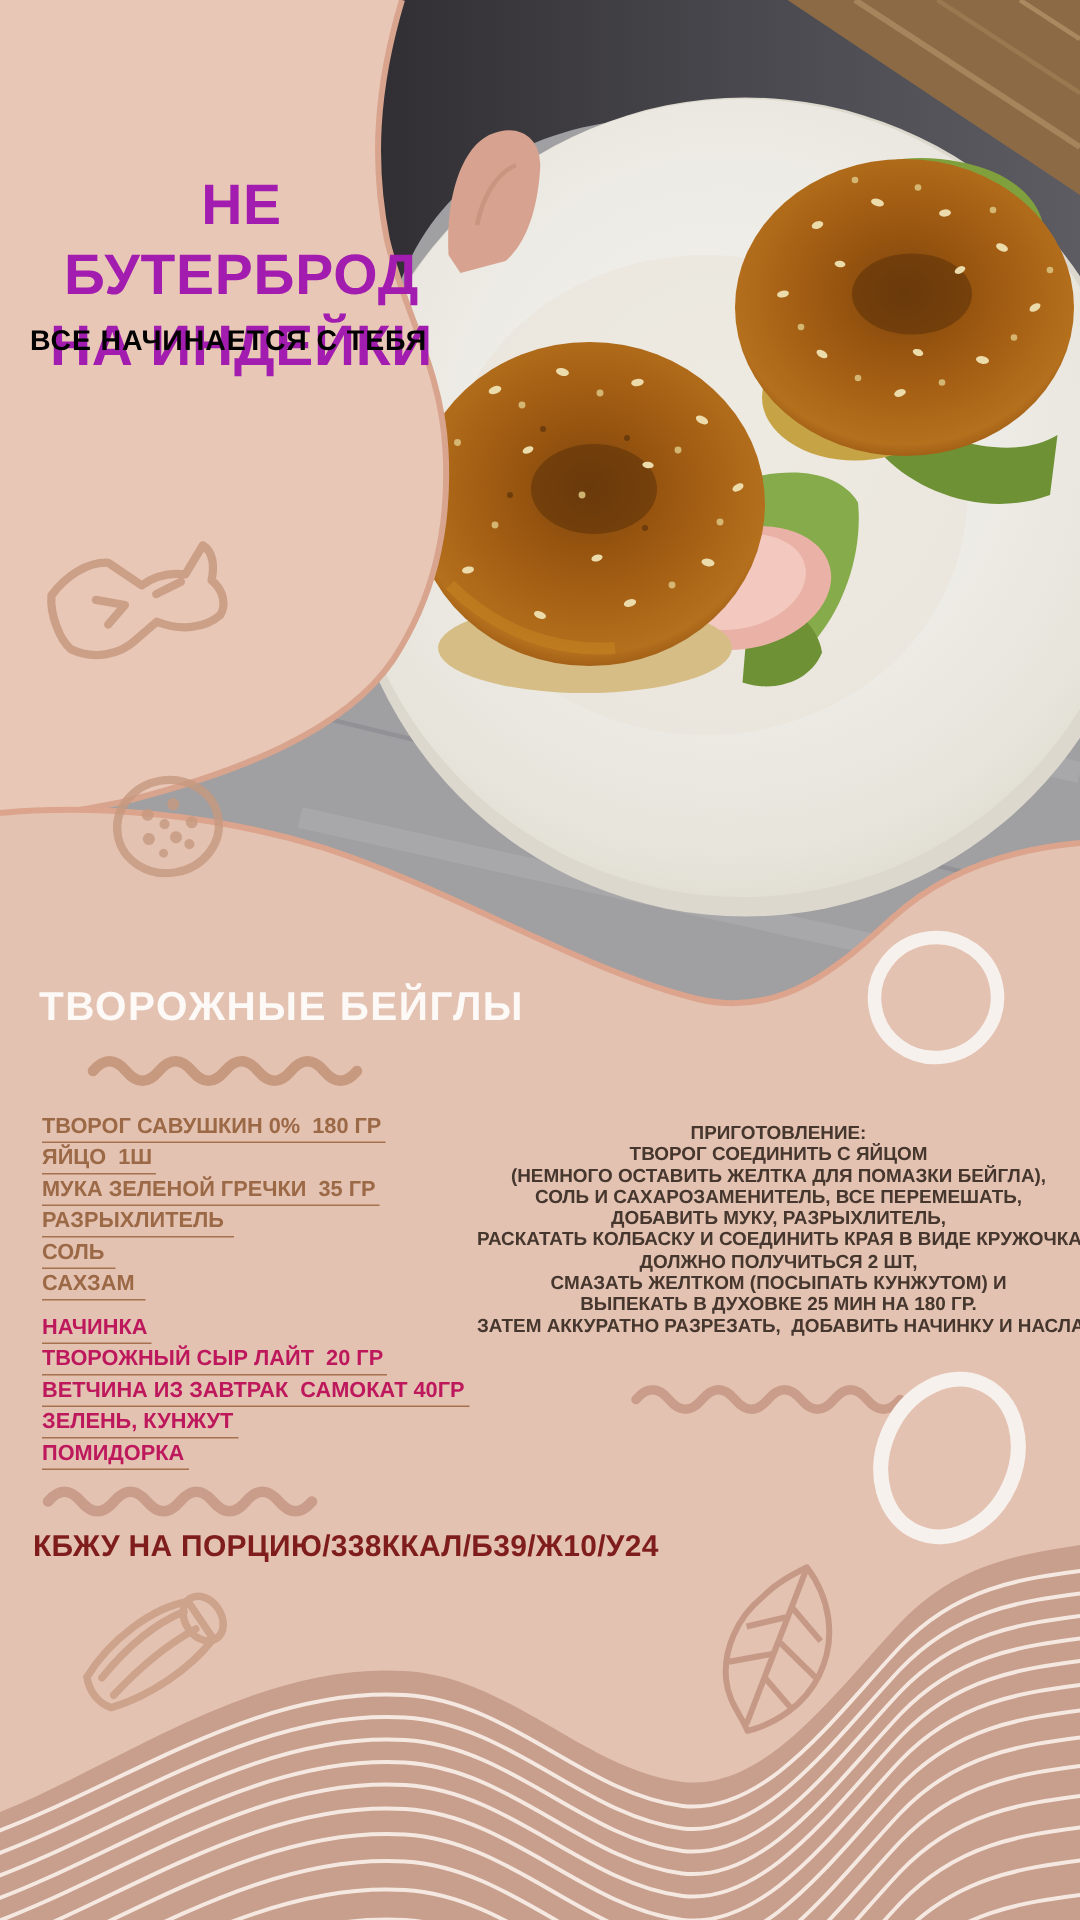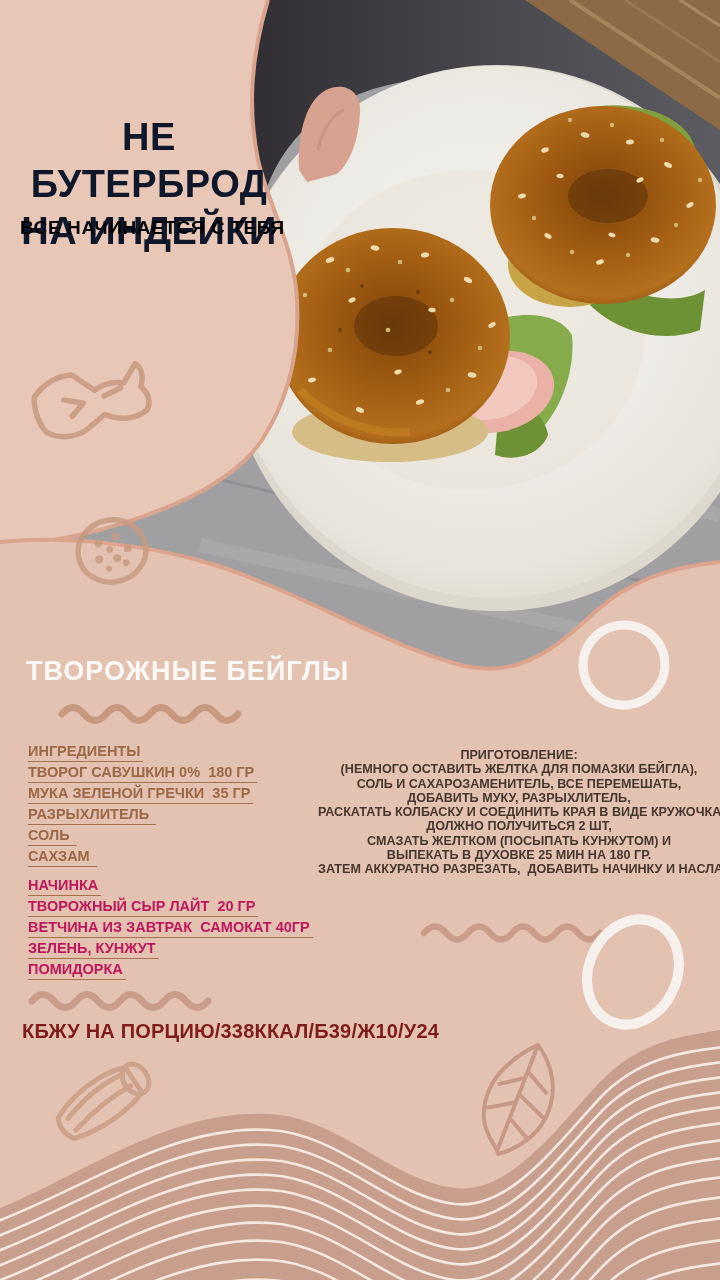--- a/index.html
+++ b/index.html
@@ -5,22 +5,22 @@
   html,body{margin:0;padding:0;background:#7a6a60;}
   .canvas{
     position:relative;width:720px;height:1280px;margin:0 auto;
     background:#e4c2b2;overflow:hidden;
     font-family:"Liberation Sans", sans-serif;
   }
   .abs{position:absolute;}
   svg{display:block;}
   
   .title{
-    left:10px;top:114px;width:278px;text-align:center;
-    font-size:38px;font-weight:bold;line-height:47px;color:#0f172a;
+    left:22px;top:114px;width:278px;text-align:center;
+    font-size:38px;font-weight:bold;line-height:47px;color:#a21caf;
     letter-spacing:.5px;
   }
   .subtitle{
     left:20px;top:217px;width:270px;
     font-size:19px;font-weight:600;color:#000000;letter-spacing:.6px;
     white-space:pre;
   }
   .recipe-name{
     left:26px;top:656px;width:320px;
     font-size:27px;font-weight:600;color:#fdf9f6;letter-spacing:1px;
@@ -268,23 +268,23 @@
     <div>НЕ БУТЕРБРОД</div>
     <div>НА ИНДЕЙКИ</div>
   </div>
 
   <div class="abs subtitle">ВСЕ НАЧИНАЕТСЯ С ТЕБЯ</div>
 
   <div class="abs recipe-name">ТВОРОЖНЫЕ БЕЙГЛЫ</div>
 
   <div class="abs ing-block">
     <div class="ing-line">
-      <span>ИНГРЕДИЕНТЫ</span></div>
-    <div class="ing-line">
       <span>ТВОРОГ САВУШКИН 0%  180 ГР</span></div>
+    <div class="ing-line">
+      <span>ЯЙЦО  1Ш</span></div>
     <div class="ing-line">
       <span>МУКА ЗЕЛЕНОЙ ГРЕЧКИ  35 ГР</span></div>
     <div class="ing-line">
       <span>РАЗРЫХЛИТЕЛЬ </span></div>
     <div class="ing-line">
       <span>СОЛЬ </span></div>
     <div class="ing-line">
       <span>САХЗАМ </span></div>
   </div>
 
@@ -296,20 +296,21 @@
     <div class="ing-line">
       <span>ВЕТЧИНА ИЗ ЗАВТРАК  САМОКАТ 40ГР</span></div>
     <div class="ing-line">
       <span>ЗЕЛЕНЬ, КУНЖУТ</span></div>
     <div class="ing-line">
       <span>ПОМИДОРКА</span></div>
   </div>
 
   <div class="abs prep-block">
     <div>ПРИГОТОВЛЕНИЕ:</div>
+    <div>ТВОРОГ СОЕДИНИТЬ С ЯЙЦОМ</div>
     <div>(НЕМНОГО ОСТАВИТЬ ЖЕЛТКА ДЛЯ ПОМАЗКИ БЕЙГЛА),</div>
     <div>СОЛЬ И САХАРОЗАМЕНИТЕЛЬ, ВСЕ ПЕРЕМЕШАТЬ,</div>
     <div>ДОБАВИТЬ МУКУ, РАЗРЫХЛИТЕЛЬ,</div>
     <div>РАСКАТАТЬ КОЛБАСКУ И СОЕДИНИТЬ КРАЯ В ВИДЕ КРУЖОЧКА,</div>
     <div>ДОЛЖНО ПОЛУЧИТЬСЯ 2 ШТ,</div>
     <div>СМАЗАТЬ ЖЕЛТКОМ (ПОСЫПАТЬ КУНЖУТОМ) И</div>
     <div>ВЫПЕКАТЬ В ДУХОВКЕ 25 МИН НА 180 ГР.</div>
     <div>ЗАТЕМ АККУРАТНО РАЗРЕЗАТЬ,  ДОБАВИТЬ НАЧИНКУ И НАСЛАЖДАТЬСЯ.</div>
   </div>
 

